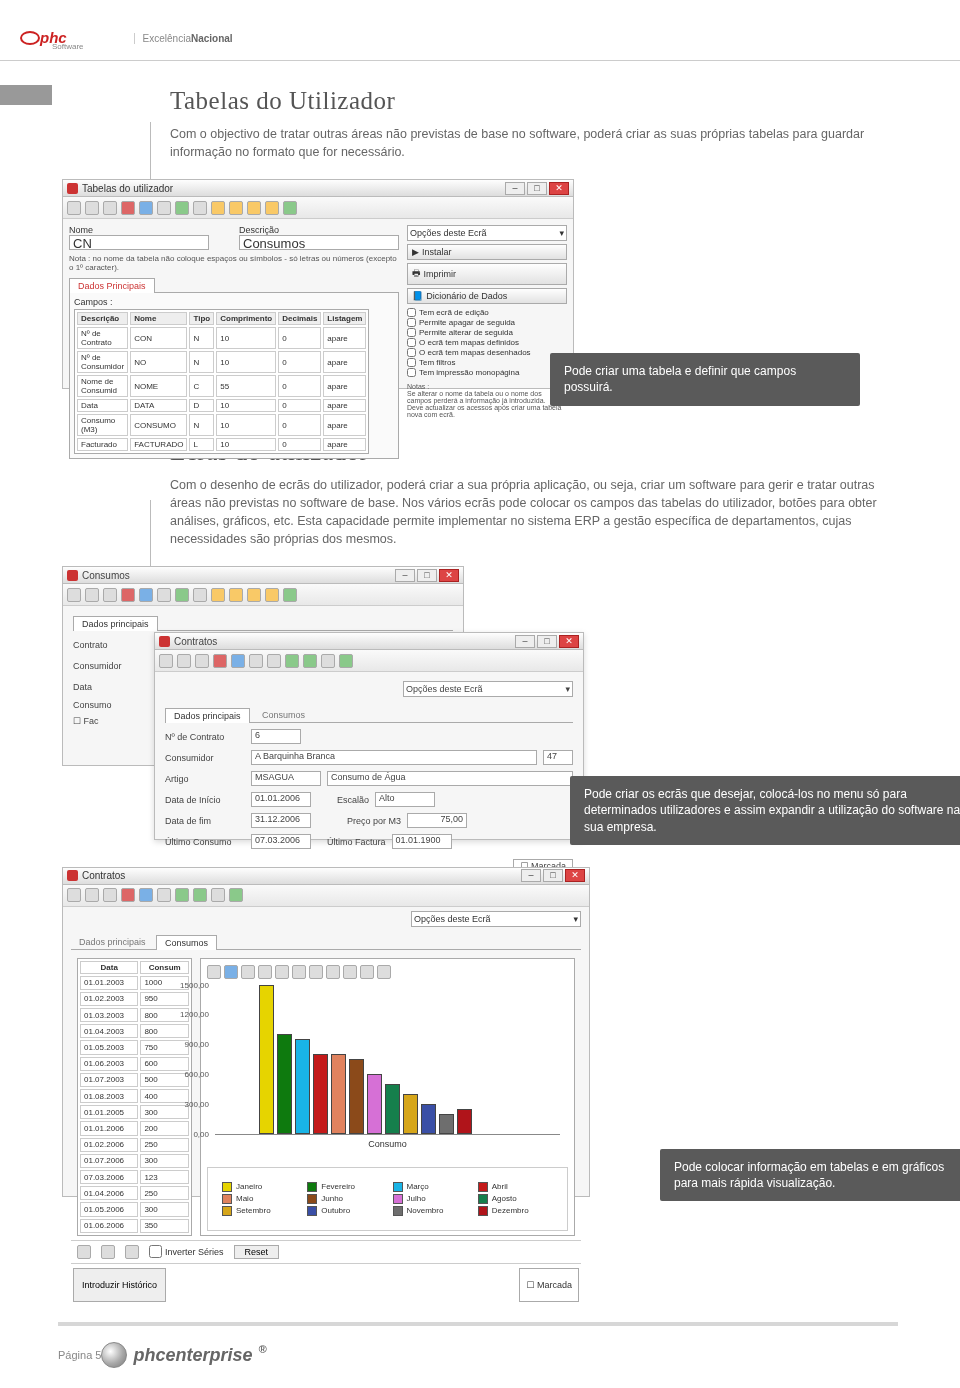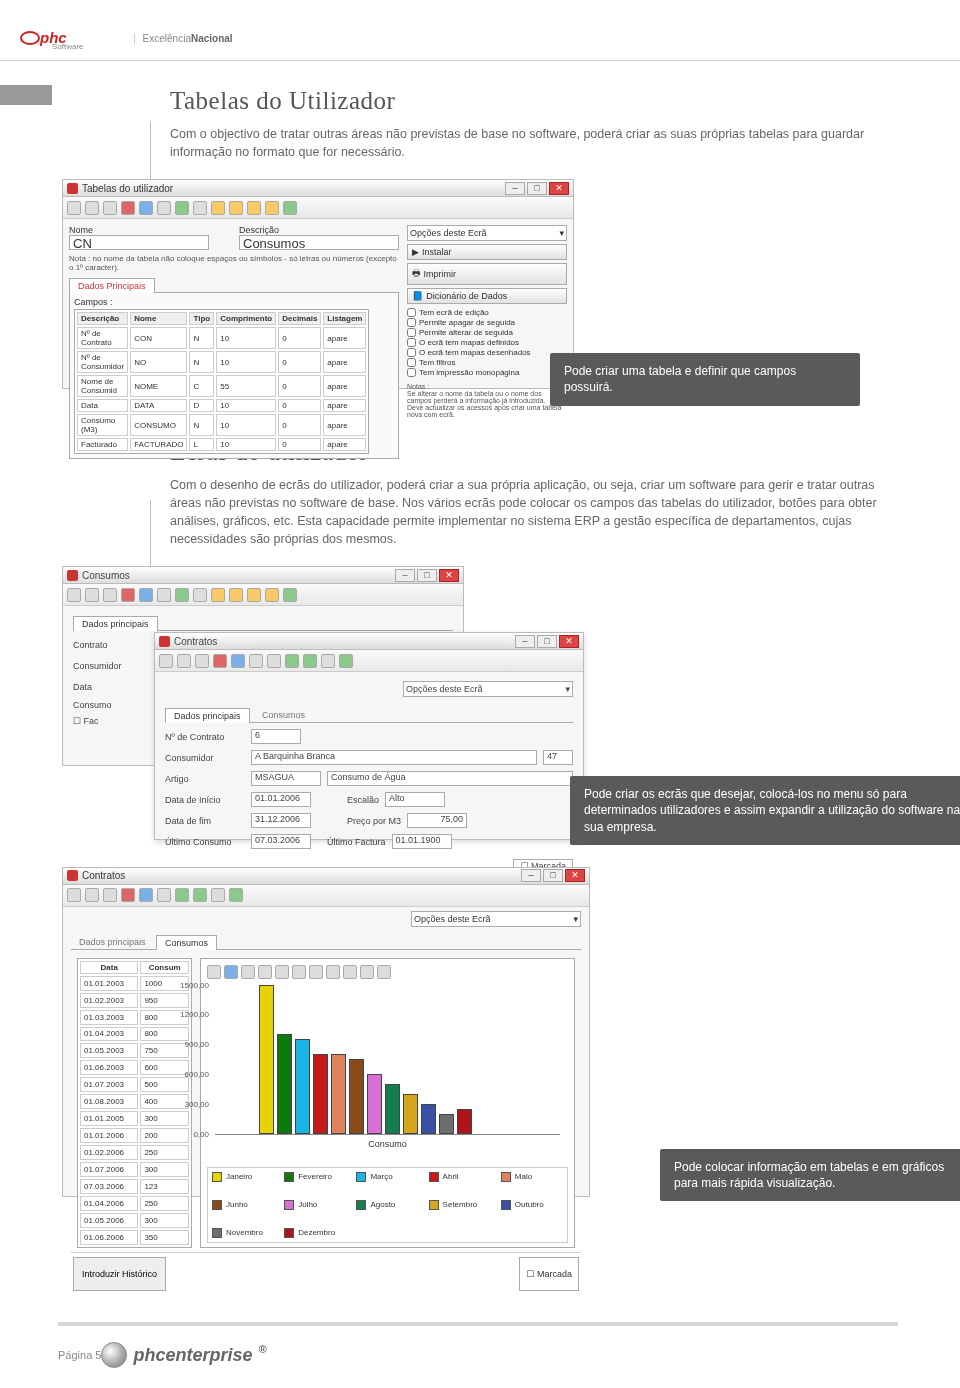--- a/index.html
+++ b/index.html
@@ -63,21 +63,21 @@
 .shot3 .body3{display:flex;padding:4px 6px;gap:8px}
 .dt-tbl{border:1px solid #aaa;background:#fff;font-size:8px;width:115px}
 .dt-tbl th,.dt-tbl td{border:1px solid #ccc;padding:1px 3px}
 .chartbox{flex:1;border:1px solid #aaa;background:#fff;padding:6px 6px 4px}
 .chart-tb{display:flex;gap:3px;margin-bottom:6px}
 .chart-area{height:150px;background:#fff;position:relative;border-bottom:1px solid #888;margin:0 8px}
 .yaxis{position:absolute;left:-6px;top:0;height:100%;font-size:8px;color:#555}
 .yaxis div{position:absolute;right:0;transform:translateY(-50%)}
 .bars{position:absolute;left:44px;bottom:0;display:flex;align-items:flex-end;gap:3px;height:100%}
 .bar{width:15px;border:1px solid #444}
-.legend{display:grid;grid-template-columns:repeat(5,1fr);gap:18px 10px;font-size:8px;margin-top:18px;padding:4px;border:1px solid #ccc}
+.legend{display:grid;grid-template-columns:repeat(4,1fr);gap:2px 10px;font-size:8px;margin-top:18px;padding:14px;border:1px solid #ccc}
 .legend .li{display:flex;align-items:center;gap:4px}
 .sw{width:10px;height:10px;border:1px solid #555}
 .bottombar{display:flex;align-items:center;gap:10px;padding:4px 6px;border-top:1px solid #ccc;font-size:9px}
 .callout3{width:320px;margin:-48px 0 0 490px}
 
 .footer{position:absolute;bottom:20px;left:0;right:0;display:flex;align-items:center;justify-content:flex-start;padding:0 58px 0 58px}
 .page-no{font-size:11px;color:#888}
 .footer-logo{display:flex;align-items:center;gap:6px;font-size:18px;font-style:italic;font-weight:700;color:#666}
 .footer-logo .orb{width:26px;height:26px;border-radius:50%;background:radial-gradient(circle at 35% 35%,#fff,#aaa 55%,#777);border:1px solid #888}
 .graybar{position:absolute;left:58px;bottom:62px;width:840px;height:4px;background:#d7d7d7}
@@ -355,21 +355,21 @@
               <div class="inp" style="flex:0 0 30px">47</div>
             </div>
         <div class="inner-row">
               <span class="lbl">Artigo</span>
               <div class="inp" style="flex:0 0 70px">MSAGUA</div>
               <div class="inp">Consumo de Água</div>
             </div>
         <div class="inner-row">
           <span class="lbl">Data de Início</span>
               <div class="inp" style="flex:0 0 60px">01.01.2006</div>
-          <span style="margin-left:30px">Escalão</span>
+          <span style="margin-left:20px">Escalão</span>
               <div class="inp" style="flex:0 0 60px">Alto</div>
         </div>
         <div class="inner-row">
           <span class="lbl">Data de fim</span>
               <div class="inp" style="flex:0 0 60px">31.12.2006</div>
           <span style="margin-left:30px">Preço por M3</span>
               <div class="inp" style="flex:0 0 60px;text-align:right">75,00</div>
         </div>
         <div class="inner-row">
           <span class="lbl">Último Consumo</span>
@@ -574,20 +574,30 @@
                 <span class="sw" style="background:#6e6e6e"></span>
                 <span>Novembro</span>
               </div>
               <div class="li">
                 <span class="sw" style="background:#b0141a"></span>
                 <span>Dezembro</span>
               </div>
             </div>
       </div>
     </div>
+    <div class="bottombar">
+      <span class="ticon-s"></span>
+          <span class="ticon-s"></span>
+          <span class="ticon-s"></span>
+      <label style="display:flex;align-items:center;gap:3px">
+            <input type="checkbox" style="">
+            <span>Inverter Séries</span>
+          </label>
+      <button style="border:1px solid #aaa;background:#eee;padding:1px 10px;font-size:9px">Reset</button>
+    </div>
     <div style="display:flex;justify-content:space-between;padding:4px 2px;border-top:1px solid #ccc">
       <button style="border:1px solid #aaa;background:#eee;padding:2px 8px;font-size:9px">Introduzir Histórico</button>
       <span style="border:1px solid #aaa;padding:11px 6px;font-size:9px">☐ <span>Marcada</span></span>
     </div>
   </div>
 </div>
 <div class="callout callout3">Pode colocar informação em tabelas e em gráficos para mais rápida visualização.</div>
 
 </div>
 

